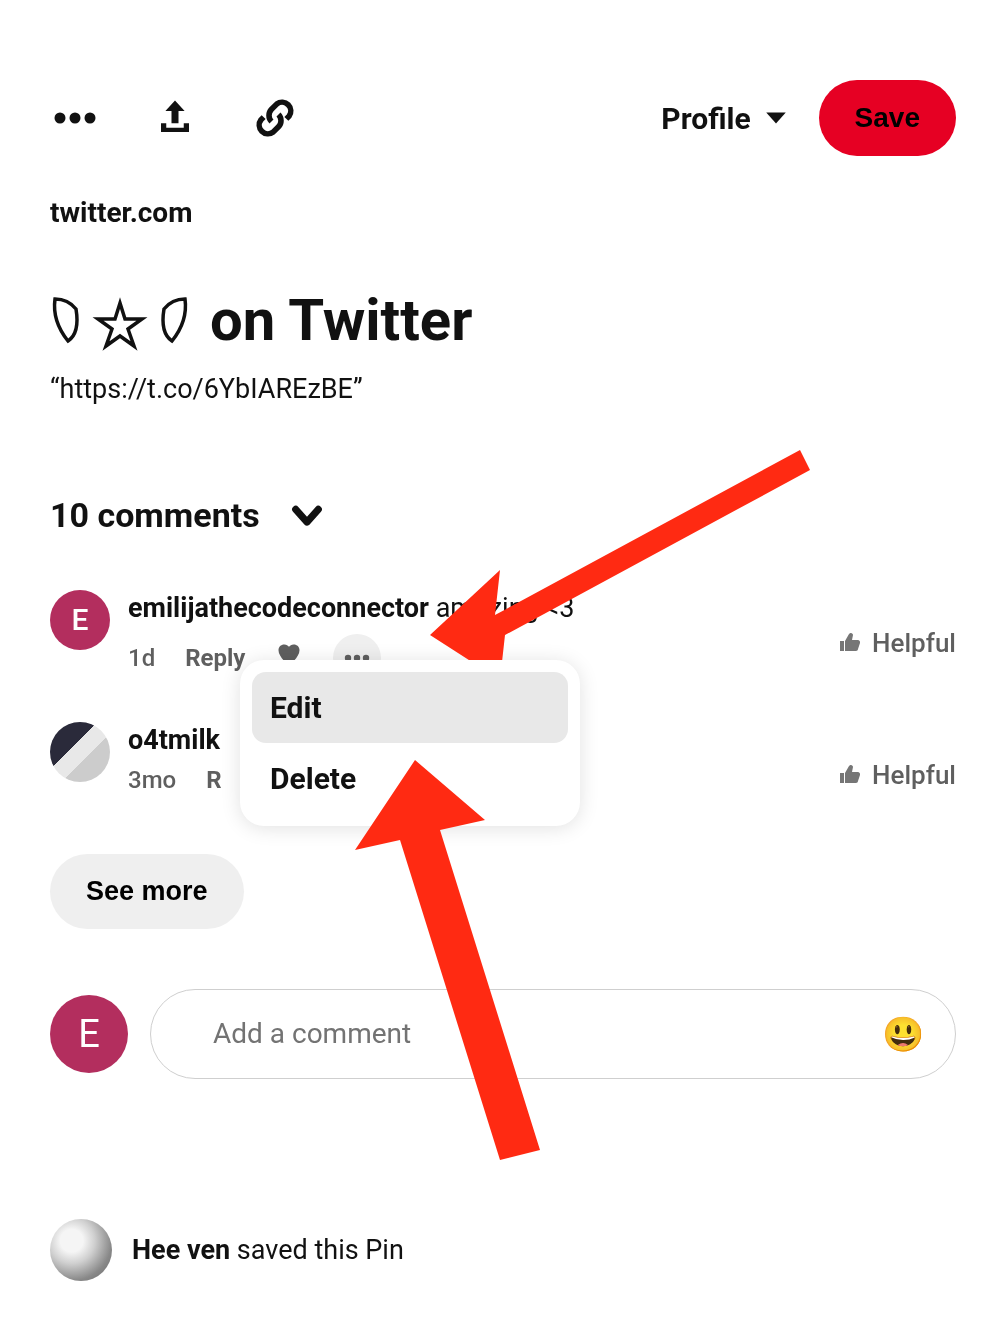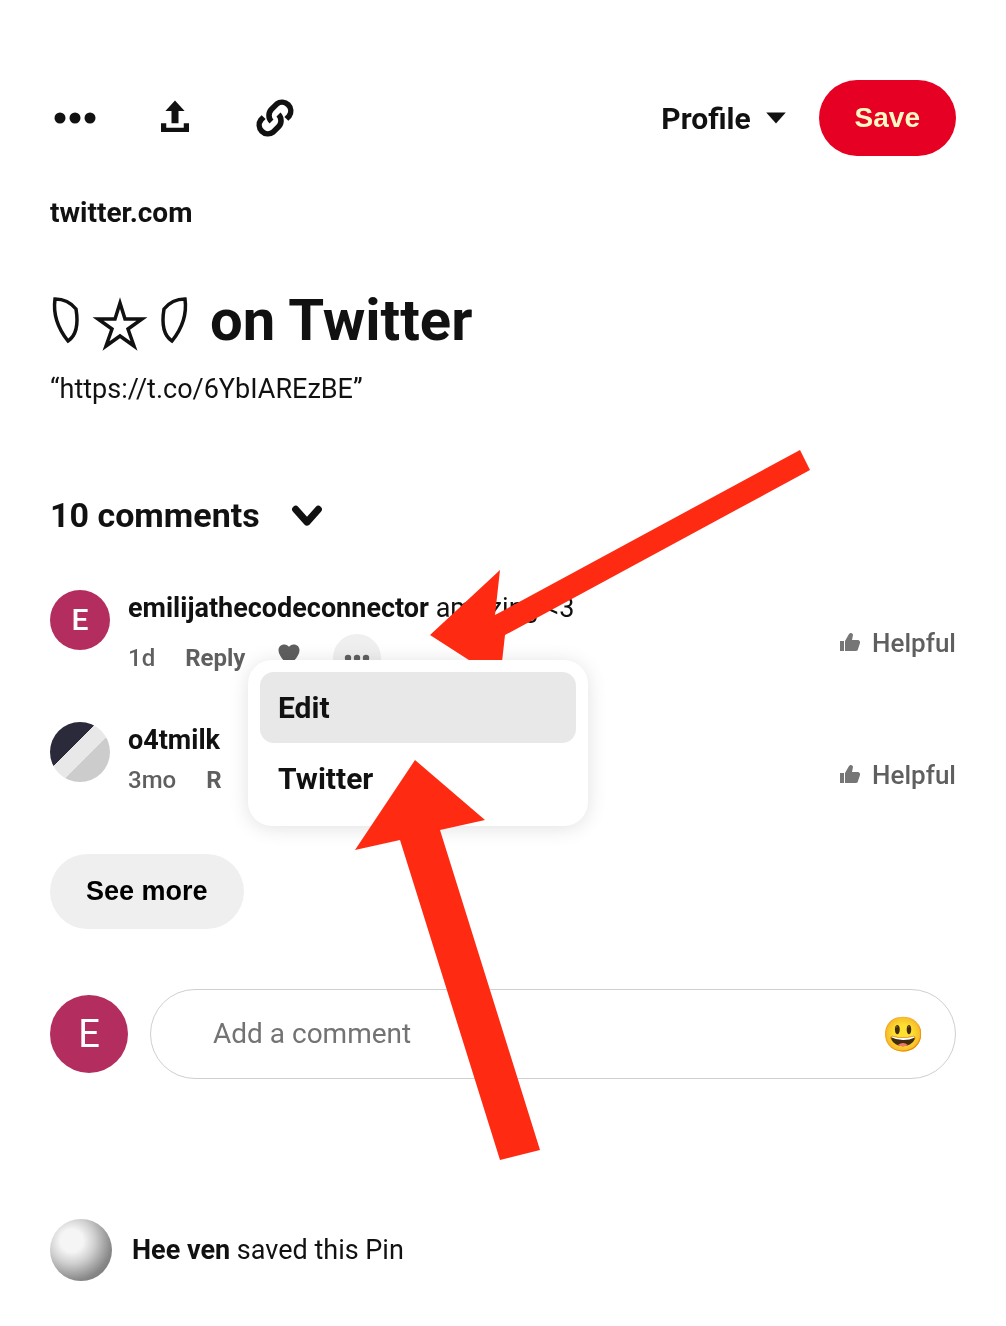--- a/index.html
+++ b/index.html
@@ -47,21 +47,21 @@
       display: flex;
       align-items: center;
       gap: 12px;
       font-size: 30px;
       font-weight: 700;
       cursor: pointer;
       justify-content: center;
     }
     .save-btn {
       background: #e60023;
-      color: #fef9c3;
+      color: #000000;
       font-size: 28px;
       font-weight: 700;
       padding: 22px 36px;
       border-radius: 40px;
       border: none;
       cursor: pointer;
     }
     .source-link {
       font-size: 28px;
       font-weight: 700;
@@ -235,21 +235,21 @@
       flex-shrink: 0;
     }
     .saved-text {
       font-size: 27px;
     }
     .saved-user {
       font-weight: 700;
     }
     .dropdown-menu {
       position: absolute;
-      left: 248px;
+      left: 240px;
       top: 660px;
       background: #fff;
       border-radius: 24px;
       box-shadow: 0 2px 20px rgba(0,0,0,0.12);
       padding: 12px;
       width: 340px;
       z-index: 50;
     }
     .menu-item {
       padding: 18px 18px;
@@ -398,21 +398,21 @@
   <div class="saved-row">
     <div class="saved-avatar"></div>
     <div class="saved-text">
       <span class="saved-user">Hee ven</span><span> saved this Pin</span>
     </div>
   </div>
 </div>
 
 <div class="dropdown-menu">
   <div class="menu-item highlighted">Edit</div>
-  <div class="menu-item">Twitter</div>
+  <div class="menu-item">Delete</div>
 </div>
 
 <svg class="arrow1" width="380" height="220" viewBox="0 0 380 220">
   <polygon points="0,195 70,130 65,175 370,10 380,30 75,195 70,240" fill="#ff2a12"></polygon>
 </svg>
 
 <svg class="arrow2" width="220" height="420" viewBox="0 0 220 420">
   <polygon points="60,0 0,90 45,80 145,400 185,390 85,70 130,60" fill="#ff2a12"></polygon>
 </svg>
 

